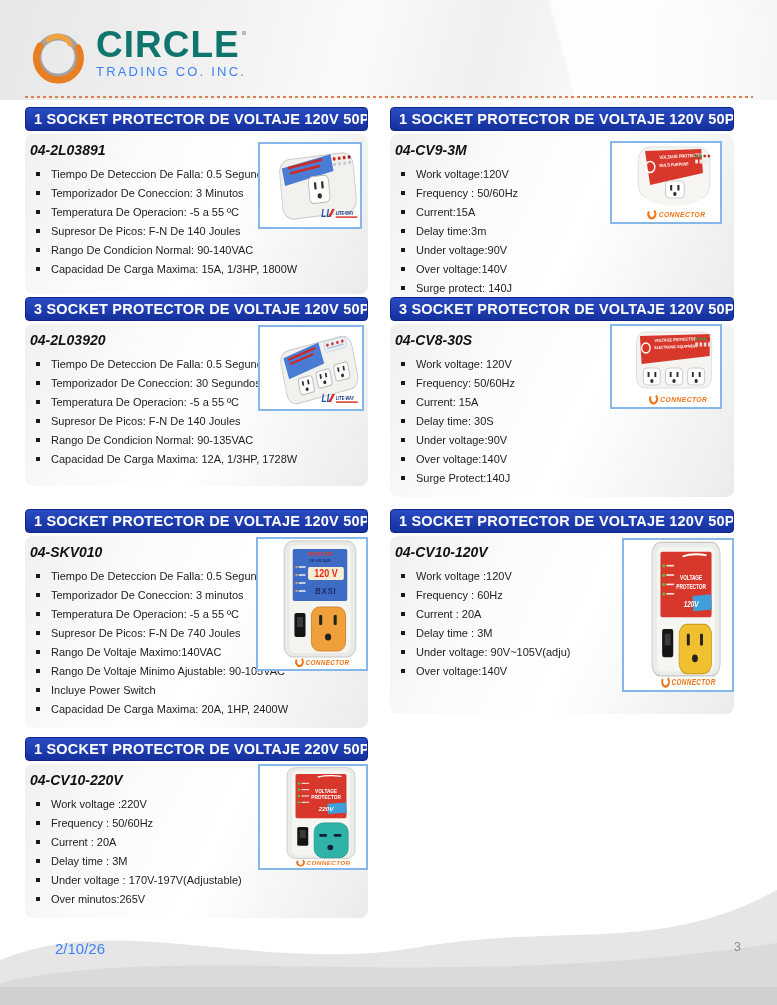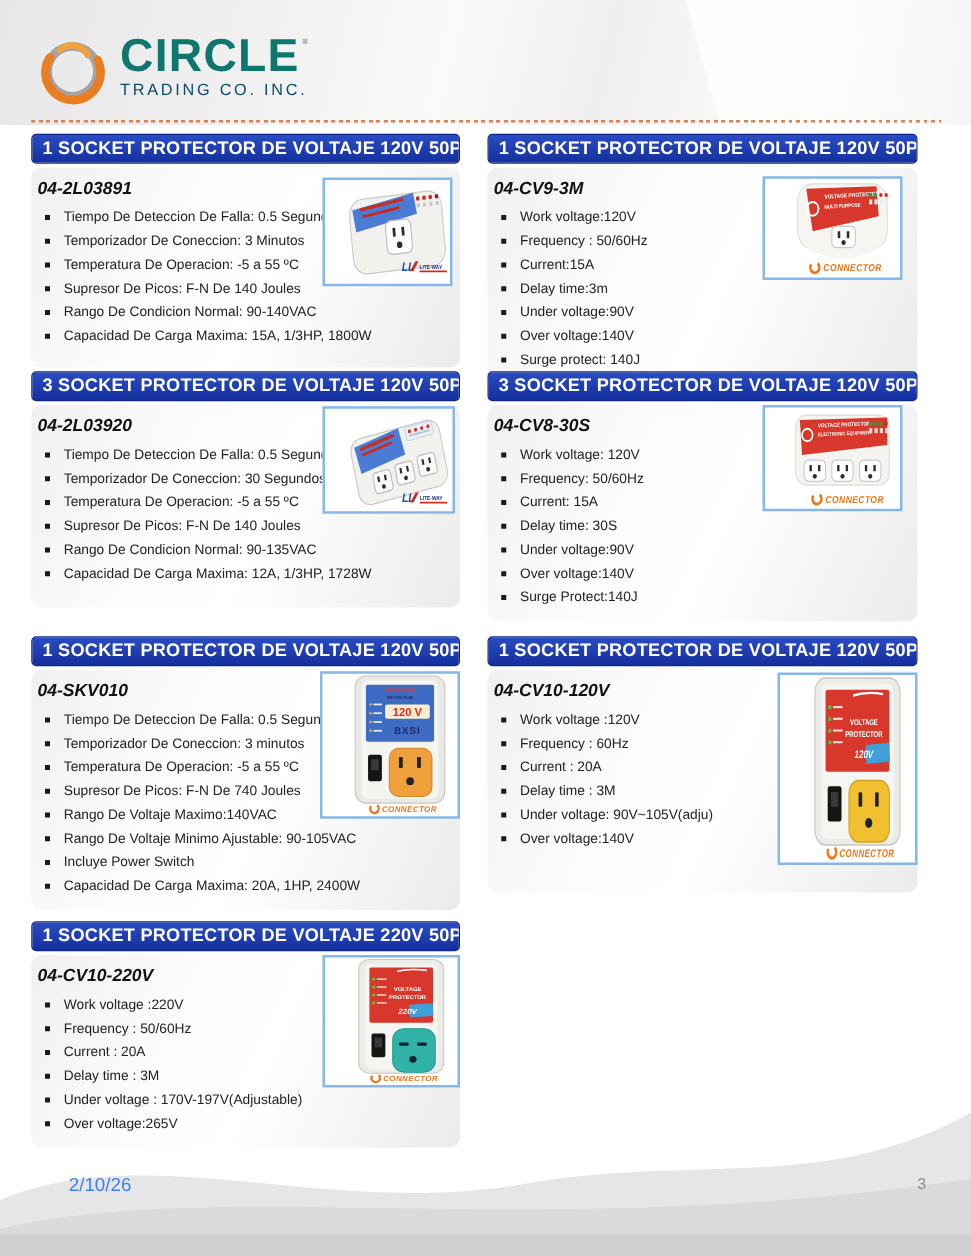--- a/index.html
+++ b/index.html
@@ -10,21 +10,21 @@
   .bg-top{position:absolute;top:0;left:0;right:0;height:100px;
     background:linear-gradient(104deg,#e7e7e7 0%,#f1f1f1 28%,#fafafa 46%,#efefef 62%,#fbfbfb 80%,#f1f1f1 100%);}
   .bg-top::after{content:"";position:absolute;right:0;top:0;width:46%;height:100%;
     background:linear-gradient(75deg,transparent 40%,rgba(255,255,255,.85) 41%,rgba(255,255,255,.25) 100%);}
   .bg-bottom{position:absolute;bottom:0;left:0;}
   
   .brand{position:absolute;left:28px;top:26px;display:flex;align-items:flex-start;z-index:2;}
   .brand-text{margin-left:6px;margin-top:2px;}
   .brand-name{font-size:37px;font-weight:bold;color:#0f766e;letter-spacing:1px;line-height:34px;}
   .brand-mark{display:inline-block;width:4px;height:4px;background:#b9b9b9;vertical-align:top;margin:3px 0 0 2px;}
-  .brand-sub{font-size:13px;color:#0c4a6e;letter-spacing:2.2px;margin-top:2px;}
+  .brand-sub{font-size:13px;color:#3b82f6;letter-spacing:2.2px;margin-top:2px;}
   .divider{position:absolute;left:25px;top:96px;width:728px;height:2px;z-index:2;
     background:repeating-linear-gradient(90deg,#dd7f4e 0 3px,transparent 3px 6px);}
   
   .card{position:absolute;z-index:1;}
   .c0{left:25px;top:107px;width:343px;}
   .c1{left:390px;top:107px;width:344px;}
   .c2{left:25px;top:297px;width:343px;}
   .c3{left:390px;top:297px;width:344px;}
   .c4{left:25px;top:509px;width:343px;}
   .c5{left:390px;top:509px;width:344px;}
@@ -41,21 +41,21 @@
   ul.specs li{position:relative;padding-left:22px;margin-bottom:7px;font-size:11px;
     line-height:12px;color:#222;white-space:nowrap;}
   ul.specs li::before{content:"";position:absolute;left:7px;top:4px;width:4px;height:4px;background:#1a1a1a;}
   .prod-img{position:absolute;background:#fff;border:2px solid #85b7e8;box-sizing:border-box;padding-left:16px;}
   .prod-img svg{display:block;width:100%;height:100%;}
   svg text{font-family:"Liberation Sans",sans-serif;}
   .i0{left:233px;top:8px;width:104px;height:87px;}
   .i1{left:220px;top:7px;width:112px;height:83px;}
   .i2{left:233px;top:1px;width:106px;height:86px;}
   .i3{left:220px;top:0;width:112px;height:85px;}
-  .i4{left:231px;top:1px;width:112px;height:118px;}
+  .i4{left:231px;top:1px;width:112px;height:134px;}
   .i5{left:232px;top:2px;width:112px;height:154px;}
   .i6{left:233px;top:0;width:110px;height:106px;}
   .footer-date{position:absolute;left:55px;top:940px;font-size:15px;color:#3b82f6;z-index:2;}
   .footer-page{position:absolute;right:36px;top:940px;font-size:12.5px;color:#8c8c8c;z-index:2;}
 </style>
 </head>
 <body>
 
 <div class="page">
   <div class="bg-top"></div>
@@ -368,21 +368,21 @@
   <section class="card c6">
     <div class="card-header">1 SOCKET PROTECTOR DE VOLTAJE 220V 50PCK</div>
     <div class="card-body b6">
       <h3 class="code">04-CV10-220V</h3>
       <ul class="specs">
         <li>Work voltage :220V</li>
         <li>Frequency : 50/60Hz</li>
         <li>Current : 20A</li>
         <li>Delay time : 3M</li>
         <li>Under voltage : 170V-197V(Adjustable)</li>
-        <li>Over voltage:265V</li>
+        <li>Over minutos:265V</li>
       </ul>
       <div class="prod-img i6">
         <svg viewBox="0 0 106 129" preserveAspectRatio="none">
           <rect x="13" y="2" width="80" height="115" rx="10" fill="#ebebe8" stroke="#c6c6c3"></rect>
           <rect x="19" y="6" width="68" height="107" rx="6" fill="#f5f5f2"></rect>
           <rect x="23" y="10" width="60" height="56" rx="2" fill="#d8382b"></rect>
           <path d="M49,14 Q61,11 77,13" fill="none" stroke="#fff" stroke-width="1.6"></path>
           <circle cx="27" cy="22" r="1.5" fill="#49c94f"></circle>
             <rect x="30" y="21.2" width="9" height="1.4" fill="#fff" opacity="0.85"></rect>
           <circle cx="27" cy="30" r="1.5" fill="#49c94f"></circle>

